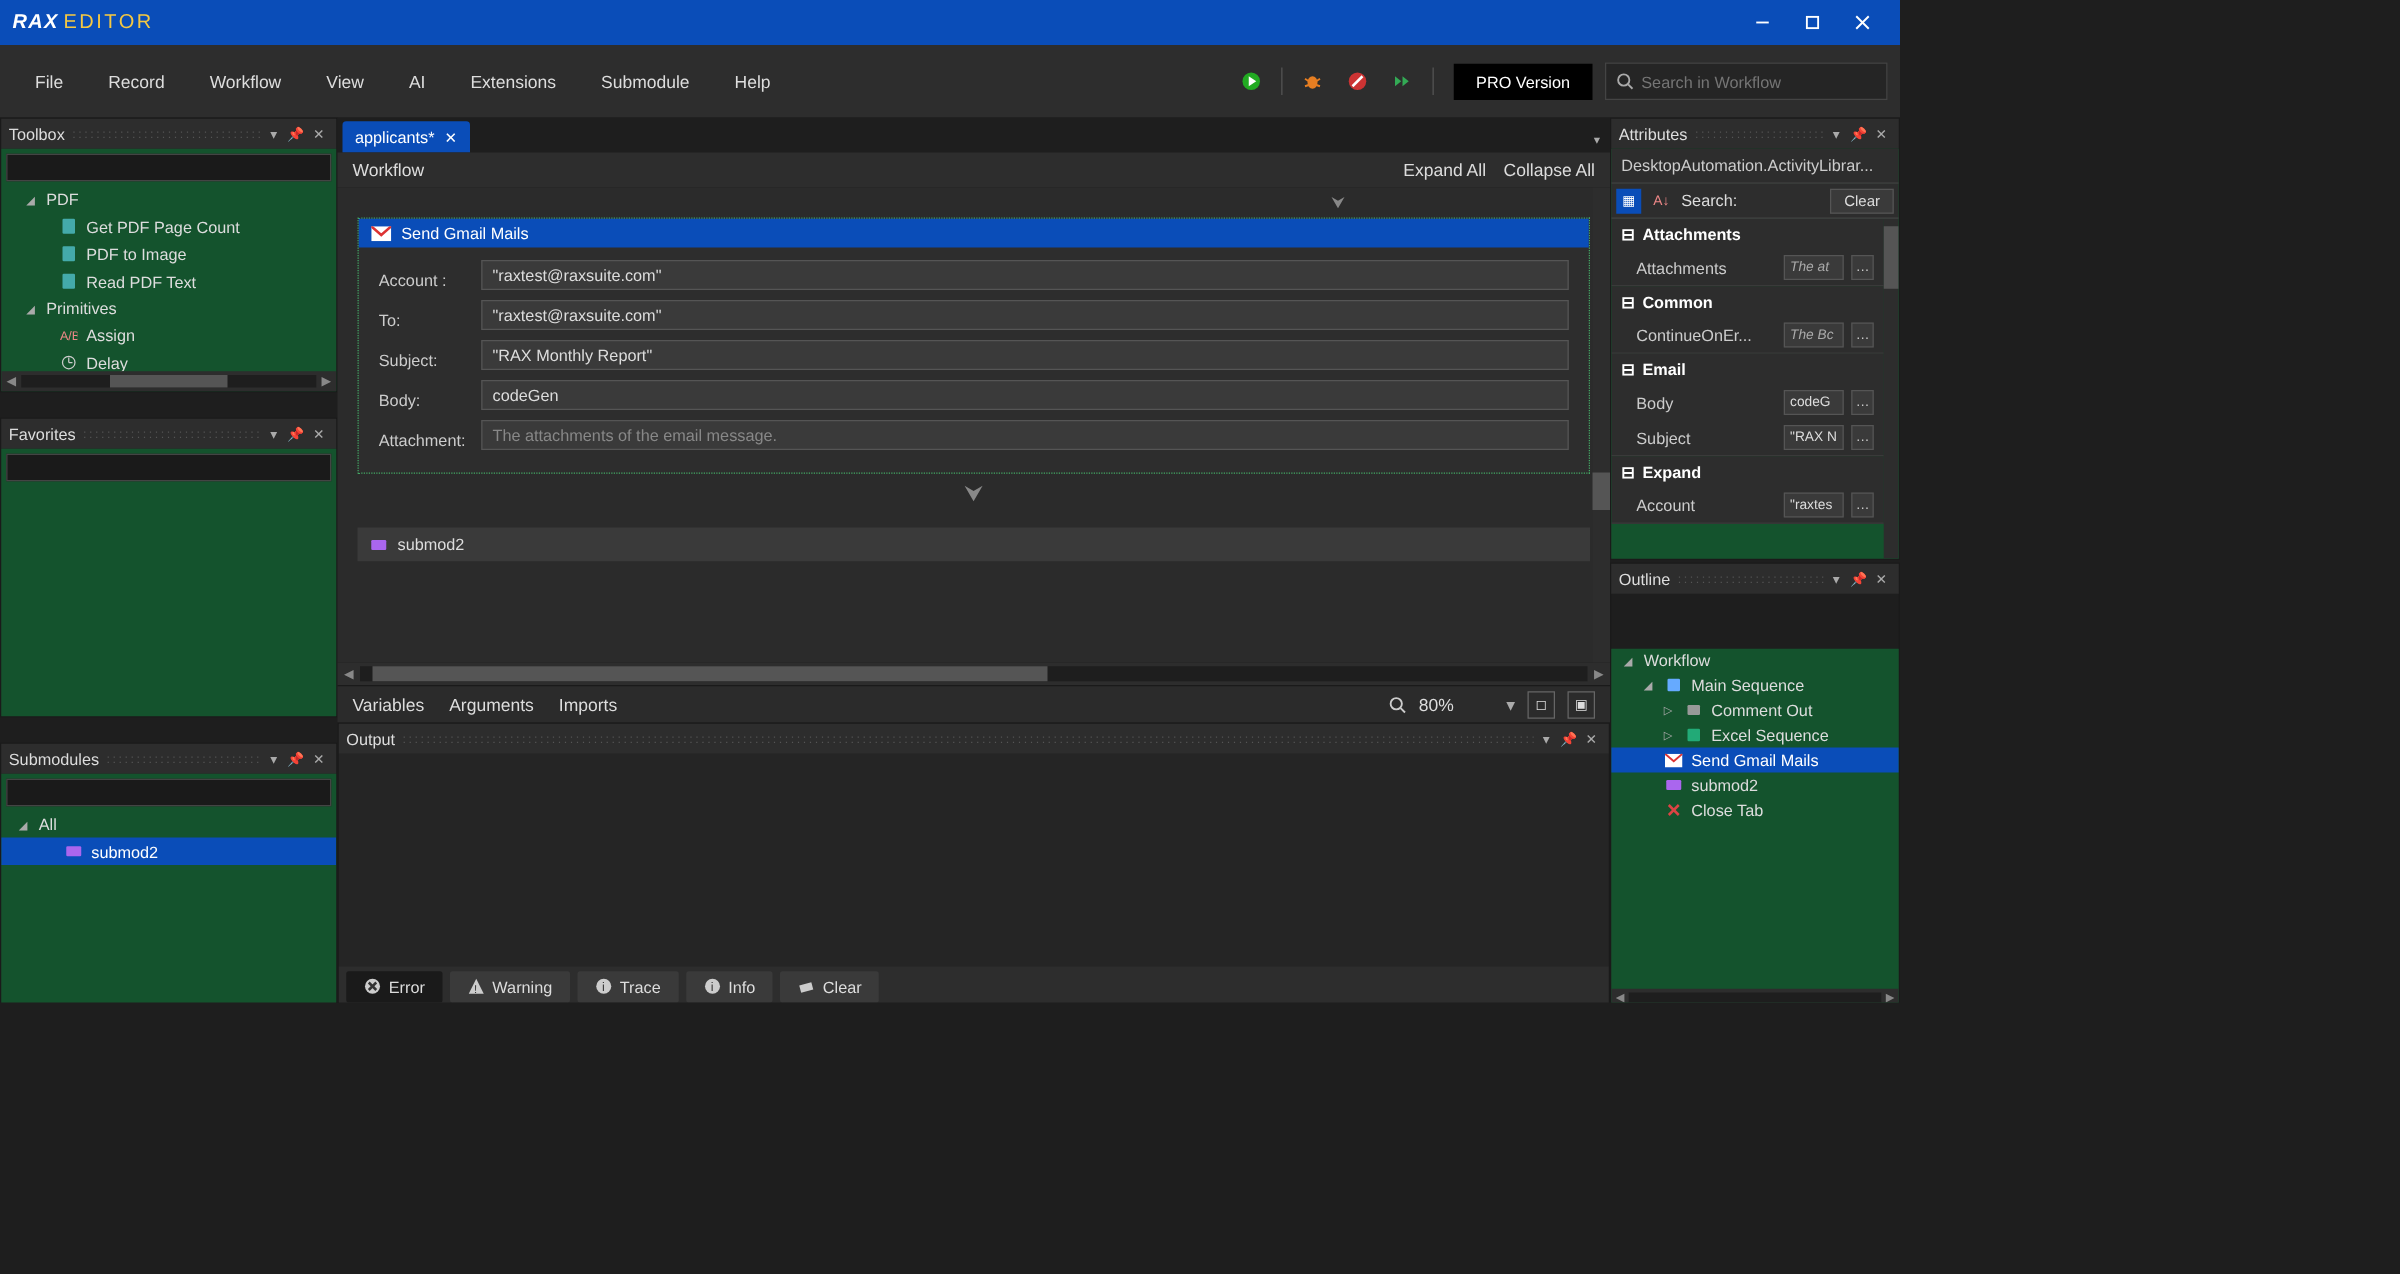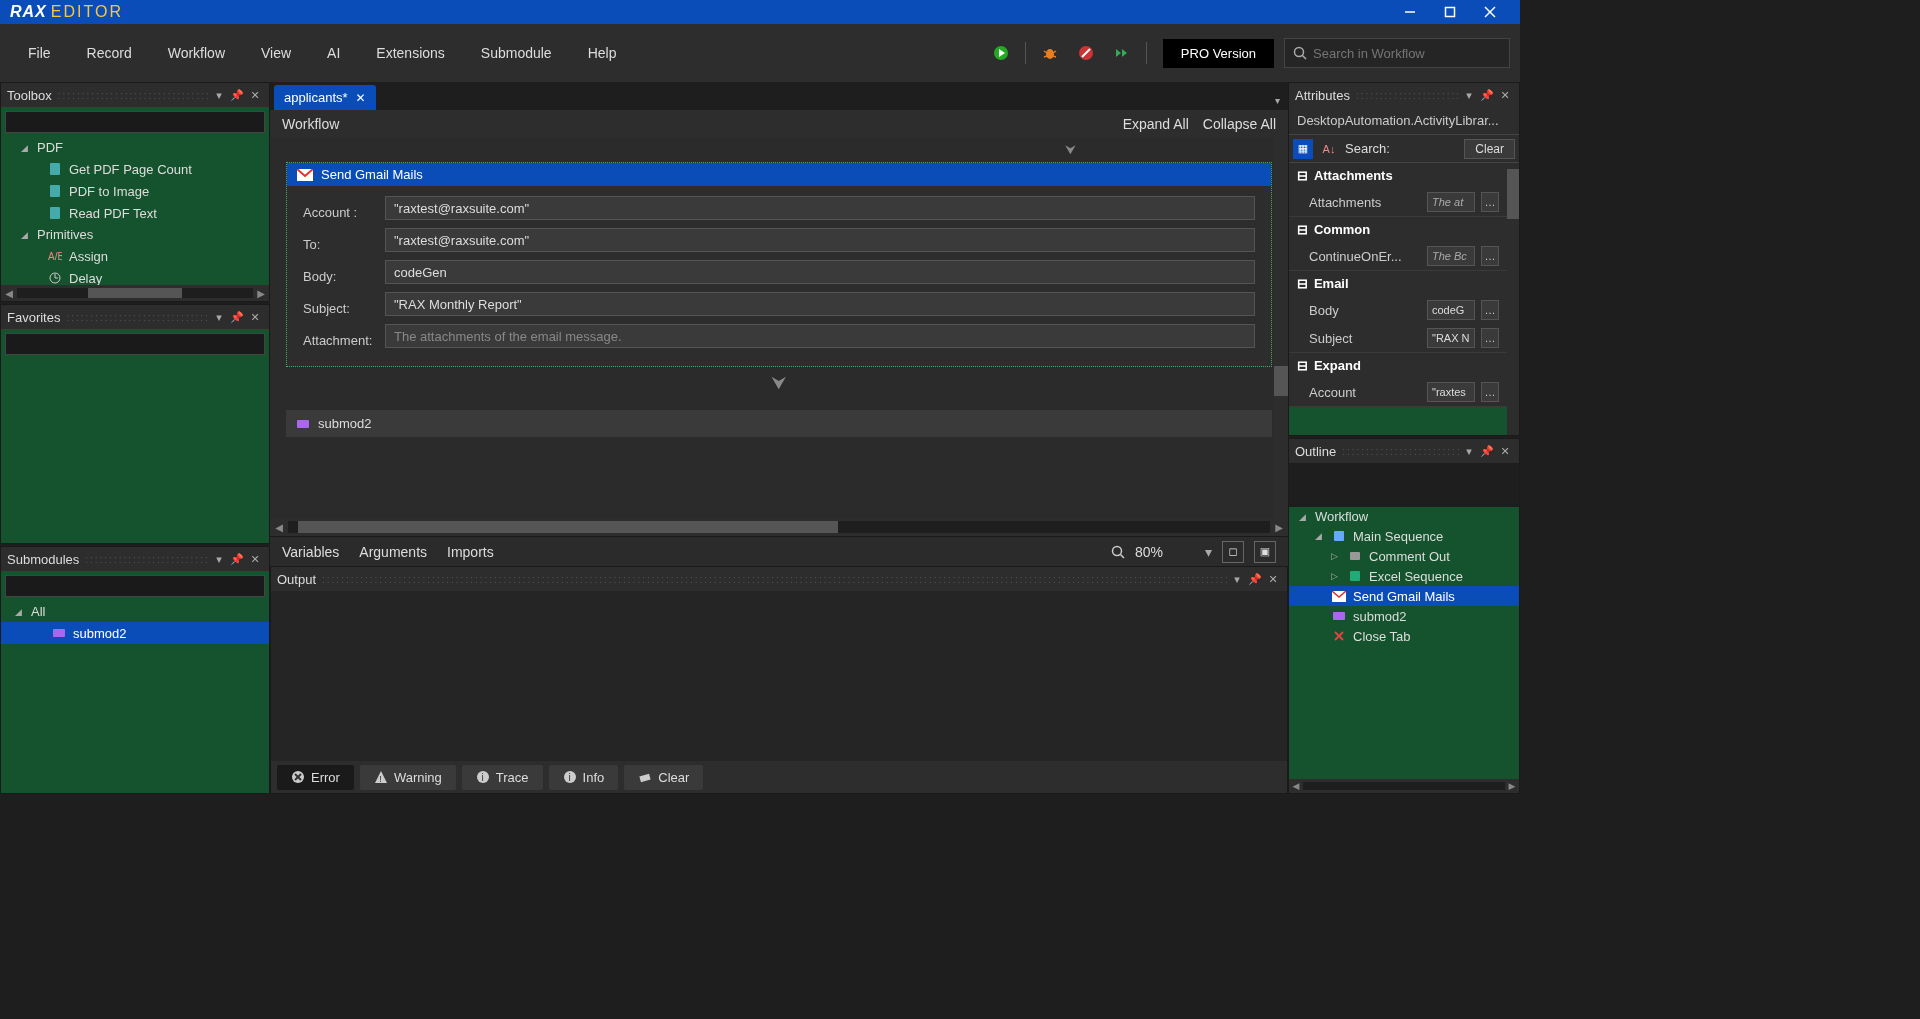--- a/index.html
+++ b/index.html
@@ -1,38 +1,38 @@
 <!DOCTYPE html>
 <html><head>
 <meta charset="utf-8">
 <style>
 * { box-sizing: border-box; margin: 0; padding: 0; font-family: "Segoe UI", Arial, sans-serif; }
 body { background: #1e1e1e; color: #e0e0e0; width: 1520px; height: 802px; overflow: hidden; font-size: 13px; }
 
 
-.titlebar { height: 24px; background: #0a4db8; display: flex; align-items: center; padding: 0 10px; }
+.titlebar { height: 36px; background: #0a4db8; display: flex; align-items: center; padding: 0 10px; }
 .titlebar .logo { font-weight: bold; font-size: 16px; display: flex; align-items: center; gap: 4px; }
 .titlebar .logo .rax { color: #fff; font-style: italic; font-weight: 900; letter-spacing: 1px; }
 .titlebar .logo .editor { color: #f5c842; font-weight: 400; letter-spacing: 2px; }
 .titlebar .spacer { flex: 1; }
 .titlebar .winbtn { width: 40px; height: 32px; display: flex; align-items: center; justify-content: center; color: #fff; cursor: pointer; }
 
 
 .menubar { height: 58px; background: #2d2d2d; display: flex; align-items: center; padding: 0 10px; gap: 0; }
 .menubar .menuitem { padding: 6px 18px; color: #ddd; cursor: pointer; font-size: 14px; }
 .menubar .spacer { flex: 1; }
 .menubar .toolbtn { width: 30px; height: 30px; display: flex; align-items: center; justify-content: center; margin: 0 3px; cursor: pointer; }
 .menubar .sep { width: 1px; height: 22px; background: #555; margin: 0 6px; }
 .menubar .probtn { background: #000; color: #fff; padding: 7px 18px; margin: 0 10px; font-size: 13px; border: none; cursor: pointer; }
 .menubar .search { width: 226px; height: 30px; background: #252525; border: 1px solid #444; display: flex; align-items: center; padding: 0 8px; gap: 6px; }
 .menubar .search input { background: transparent; border: none; color: #ccc; flex: 1; font-size: 13px; outline: none; }
 
 
 .main { display: flex; height: calc(100% - 90px); }
-.leftcol { width: 270px; display: flex; flex-direction: column; gap: 2px; }
+.leftcol { width: 270px; display: flex; flex-direction: column; gap: 20px; }
 .centercol { flex: 1; display: flex; flex-direction: column; min-width: 0; }
 .rightcol { width: 232px; display: flex; flex-direction: column; gap: 2px; }
 
 
 .panel-header { height: 24px; background: #2d2d2d; display: flex; align-items: center; padding: 0 6px; font-size: 13px; color: #ddd; position: relative; }
 .panel-header .title { margin-right: 6px; }
 .panel-header .dots { flex: 1; overflow: hidden; color: #555; white-space: nowrap; font-size: 10px; letter-spacing: 2px; }
 .panel-header .pbtn { width: 16px; height: 16px; display: flex; align-items: center; justify-content: center; cursor: pointer; color: #aaa; font-size: 11px; margin-left: 2px; }
 .panel-body { background: #14532d; flex: 1; overflow: hidden; position: relative; }
 .panel { display: flex; flex-direction: column; border: 1px solid #1a1a1a; }
@@ -352,29 +352,29 @@
                 <span>"raxtest@raxsuite.com"</span>
               </div>
           </div>
           <div class="form-row">
             <label>To:</label>
             <div class="input">
                 <span>"raxtest@raxsuite.com"</span>
               </div>
           </div>
           <div class="form-row">
+            <label>Subject:</label>
+            <div class="input">
+                <span>"RAX Monthly Report"</span>
+              </div>
+          </div>
+          <div class="form-row">
             <label>Body:</label>
             <div class="input">
                 <span>codeGen</span>
-              </div>
-          </div>
-          <div class="form-row">
-            <label>Subject:</label>
-            <div class="input">
-                <span>"RAX Monthly Report"</span>
               </div>
           </div>
           <div class="form-row">
             <label>Attachment:</label>
             <div class="input placeholder">
                 <span>The attachments of the email message.</span>
               </div>
           </div>
         </div>
       </div>

